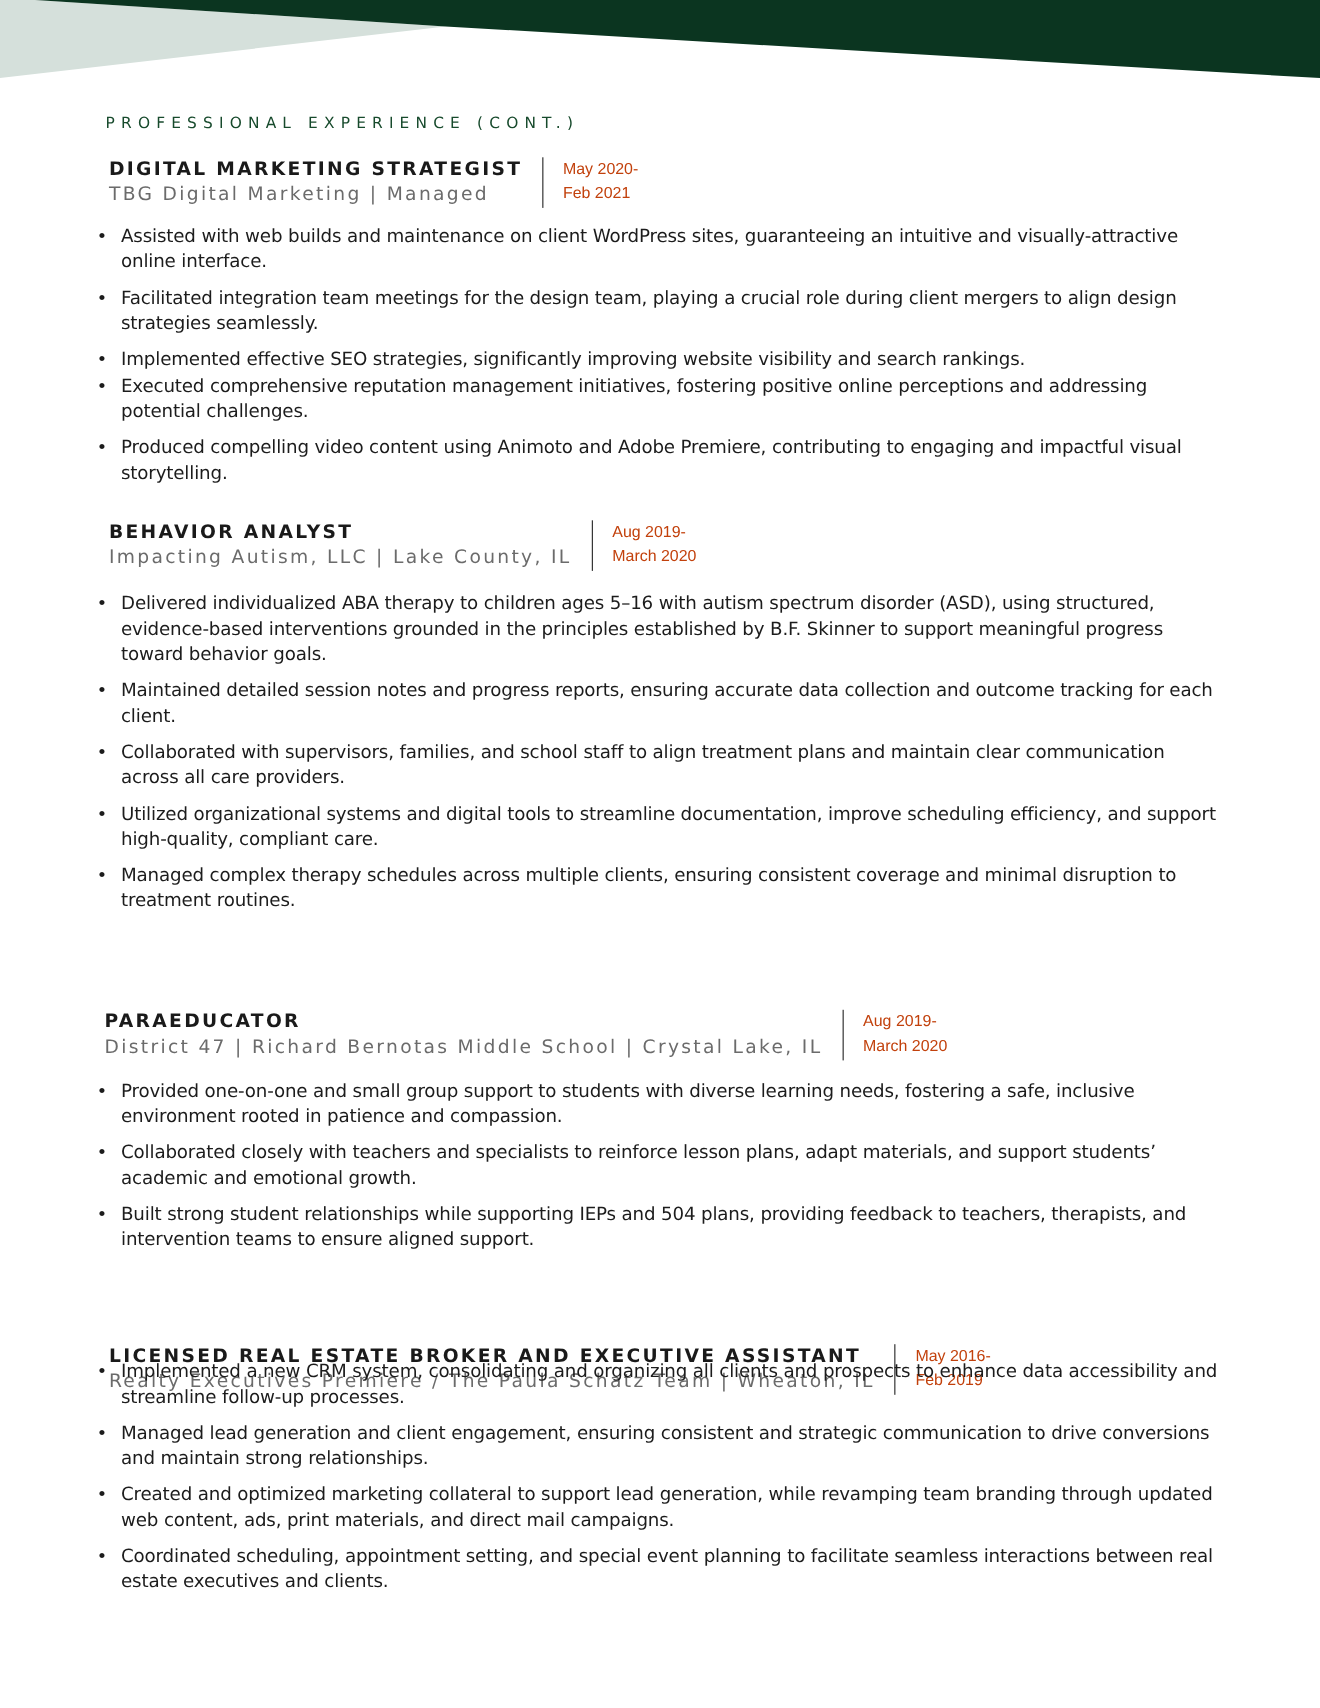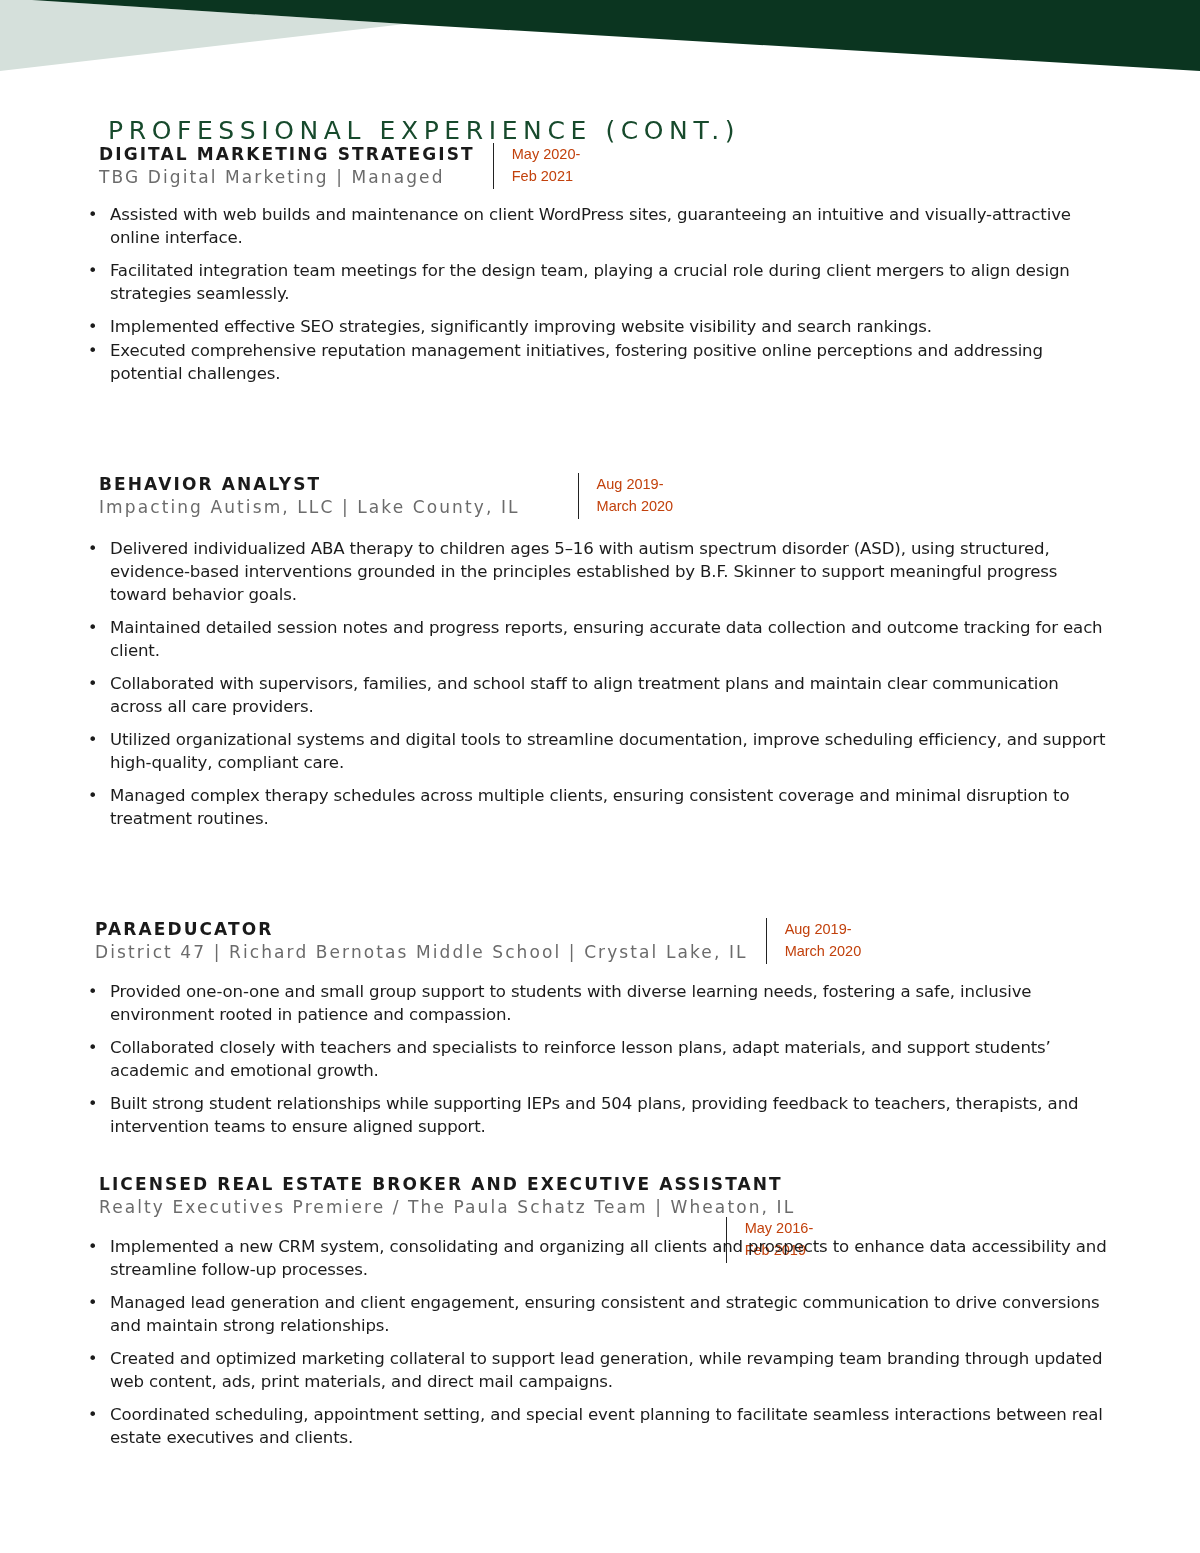--- a/index.html
+++ b/index.html
@@ -1,20 +1,20 @@
 <!DOCTYPE html>
 <html><head>
   <meta charset="utf-8">
   <style>
     html, body { margin: 0; padding: 0; background: #ffffff; }
     body { width: 1200px; height: 1553px; position: relative; overflow: hidden;
            font-family: "Liberation Sans", "DejaVu Sans", sans-serif; color: #1c1c1c; }
     .header-art { position: absolute; left: 0; top: 0; width: 1200px; height: 80px; }
-    .section-title { position: absolute; left: 96px; top: 104px; margin: 12px;
-      font-family: "DejaVu Sans", sans-serif; font-weight: normal; font-size: 25px;
+    .section-title { position: absolute; left: 96px; top: 104px; margin: 0;
+      font-family: "DejaVu Sans", sans-serif; font-weight: normal; font-size: 14px;
       letter-spacing: 5.6px; color: #174a2c; }
     .job { position: absolute; left: 0; width: 1200px; }
     .job-head { position: absolute; display: flex; align-items: flex-end; }
     .job-left { padding-right: 18px; }
     .job-title { font-family: "DejaVu Sans", sans-serif; font-weight: bold; font-size: 17px;
       letter-spacing: 2.1px; color: #1a1a1a; line-height: 22px; white-space: nowrap; }
     .job-company { font-family: "DejaVu Sans", sans-serif; font-size: 17px; letter-spacing: 2.1px;
       color: #6b6b6b; line-height: 24px; white-space: nowrap; }
     .job-dates { border-left: 1.5px solid #222; padding-left: 18px; margin-top: -2px;
       font-family: "Liberation Sans", sans-serif; font-size: 14.5px; line-height: 22px; color: #c2410c;
@@ -44,25 +44,26 @@
     <div class="job-dates">
       <div>May 2020-</div>
       <div>Feb 2021</div>
     </div>
   </div>
   <ul class="bullets" style="top:203px;">
     <li>Assisted with web builds and maintenance on client WordPress sites, guaranteeing an intuitive and visually-attractive online interface.</li>
     <li>Facilitated integration team meetings for the design team, playing a crucial role during client mergers to align design strategies seamlessly.</li>
     <li class="tight">Implemented effective SEO strategies, significantly improving website visibility and search rankings.</li>
     <li>Executed comprehensive reputation management initiatives, fostering positive online perceptions and addressing potential challenges.</li>
+    <li>Produced compelling video content using Animoto and Adobe Premiere, contributing to engaging and impactful visual storytelling.</li>
   </ul>
 </section>
 
 <section class="job" style="top:0;">
-  <div class="job-head" style="left:99px; top:473px;gap:40px;">
+  <div class="job-head" style="left:99px; top:473px;">
     <div class="job-left">
       <div class="job-title">BEHAVIOR ANALYST</div>
       <div class="job-company">Impacting Autism, LLC | Lake County, IL</div>
     </div>
     <div class="job-dates">
       <div>Aug 2019-</div>
       <div>March 2020</div>
     </div>
   </div>
   <ul class="bullets" style="top:537px;">
@@ -86,21 +87,21 @@
     </div>
   </div>
   <ul class="bullets" style="top:980px;">
     <li>Provided one-on-one and small group support to students with diverse learning needs, fostering a safe, inclusive environment rooted in patience and compassion.</li>
     <li>Collaborated closely with teachers and specialists to reinforce lesson plans, adapt materials, and support students’ academic and emotional growth.</li>
     <li>Built strong student relationships while supporting IEPs and 504 plans, providing feedback to teachers, therapists, and intervention teams to ensure aligned support.</li>
   </ul>
 </section>
 
 <section class="job" style="top:0;">
-  <div class="job-head" style="left:99px; top:1173px;flex-direction:column;">
+  <div class="job-head" style="left:99px; top:1222px;">
     <div class="job-left">
       <div class="job-title">LICENSED REAL ESTATE BROKER AND EXECUTIVE ASSISTANT</div>
       <div class="job-company">Realty Executives Premiere / The Paula Schatz Team | Wheaton, IL</div>
     </div>
     <div class="job-dates">
       <div>May 2016-</div>
       <div>Feb 2019</div>
     </div>
   </div>
   <ul class="bullets" style="top:1235px;">

